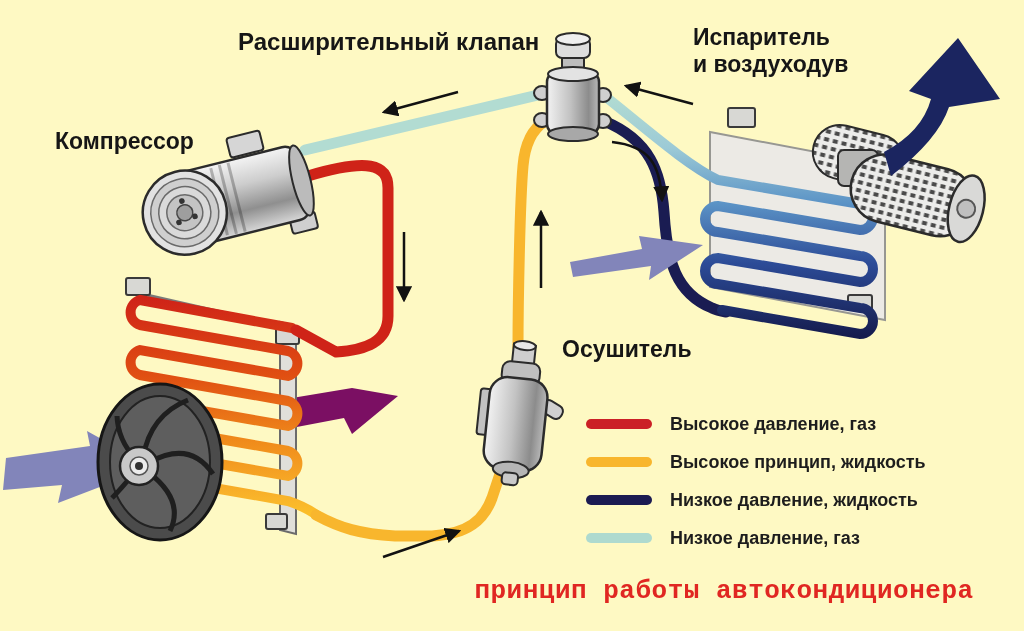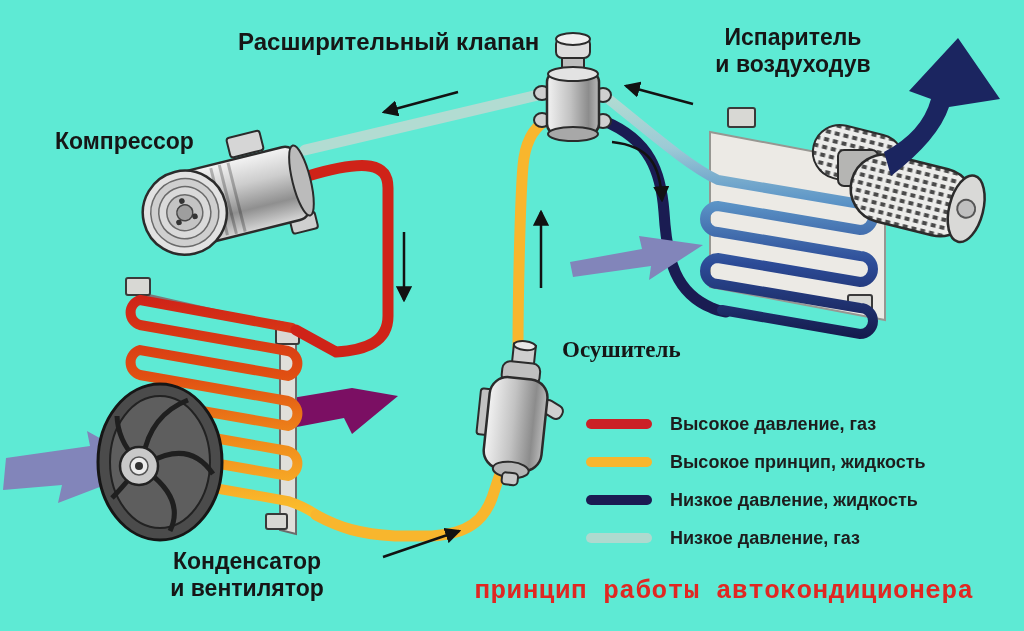--- a/index.html
+++ b/index.html
@@ -1,26 +1,26 @@
 <!DOCTYPE html>
 <html><head>
 <meta charset="utf-8">
 <style>
   html,body{margin:0;padding:0;background:#ffffff;}
   .stage{
     position:relative;width:1024px;height:631px;overflow:hidden;
-    background:#5eead4;
+    background:#fef9c3;
     font-family:"Liberation Sans", sans-serif;
   }
   .stage svg{position:absolute;left:0;top:0;}
   .lbl{
     position:absolute;color:#161616;font-weight:700;font-size:23px;
     line-height:27px;white-space:nowrap;
   }
-  .lbl.center{text-align:center;white-space:normal;}
+  .lbl.center{white-space:normal;}
   .legend{
     position:absolute;left:586px;top:412px;width:400px;
     display:flex;flex-direction:column;gap:14px;
   }
   .legend-row{display:flex;align-items:center;height:24px;}
   .legend-swatch{
     width:66px;height:10px;border-radius:5px;flex:0 0 auto;margin-right:18px;
   }
   .legend-label{font-size:18px;font-weight:700;color:#1d1d1d;}
   .main-title{
@@ -195,26 +195,22 @@
 
   <div class="lbl" style="left:238px;top:28px;font-size:24px;">Расширительный клапан</div>
 
   <div class="lbl center" style="left:693px;top:24px;width:200px;">
     <div>Испаритель</div>
     <div>и воздуходув</div>
   </div>
 
   <div class="lbl" style="left:55px;top:128px;">Компрессор</div>
 
-  <div class="lbl" style="left:562px;top:336px;font-family:Liberation Serif, serif;">Осушитель</div>
-
-  <div class="lbl center" style="left:147px;top:548px;width:200px;">
-    <div>Конденсатор</div>
-    <div>и вентилятор</div>
-  </div>
+  <div class="lbl" style="left:562px;top:336px;">Осушитель</div>
+
 
   <div class="legend">
     <div class="legend-row">
       <span class="legend-swatch" style="background: rgb(203, 32, 38);"></span>
       <span class="legend-label">Высокое давление, газ</span>
     </div>
 
     <div class="legend-row">
       <span class="legend-swatch" style="background: rgb(248, 182, 45);"></span>
       <span class="legend-label">Высокое принцип, жидкость</span>

